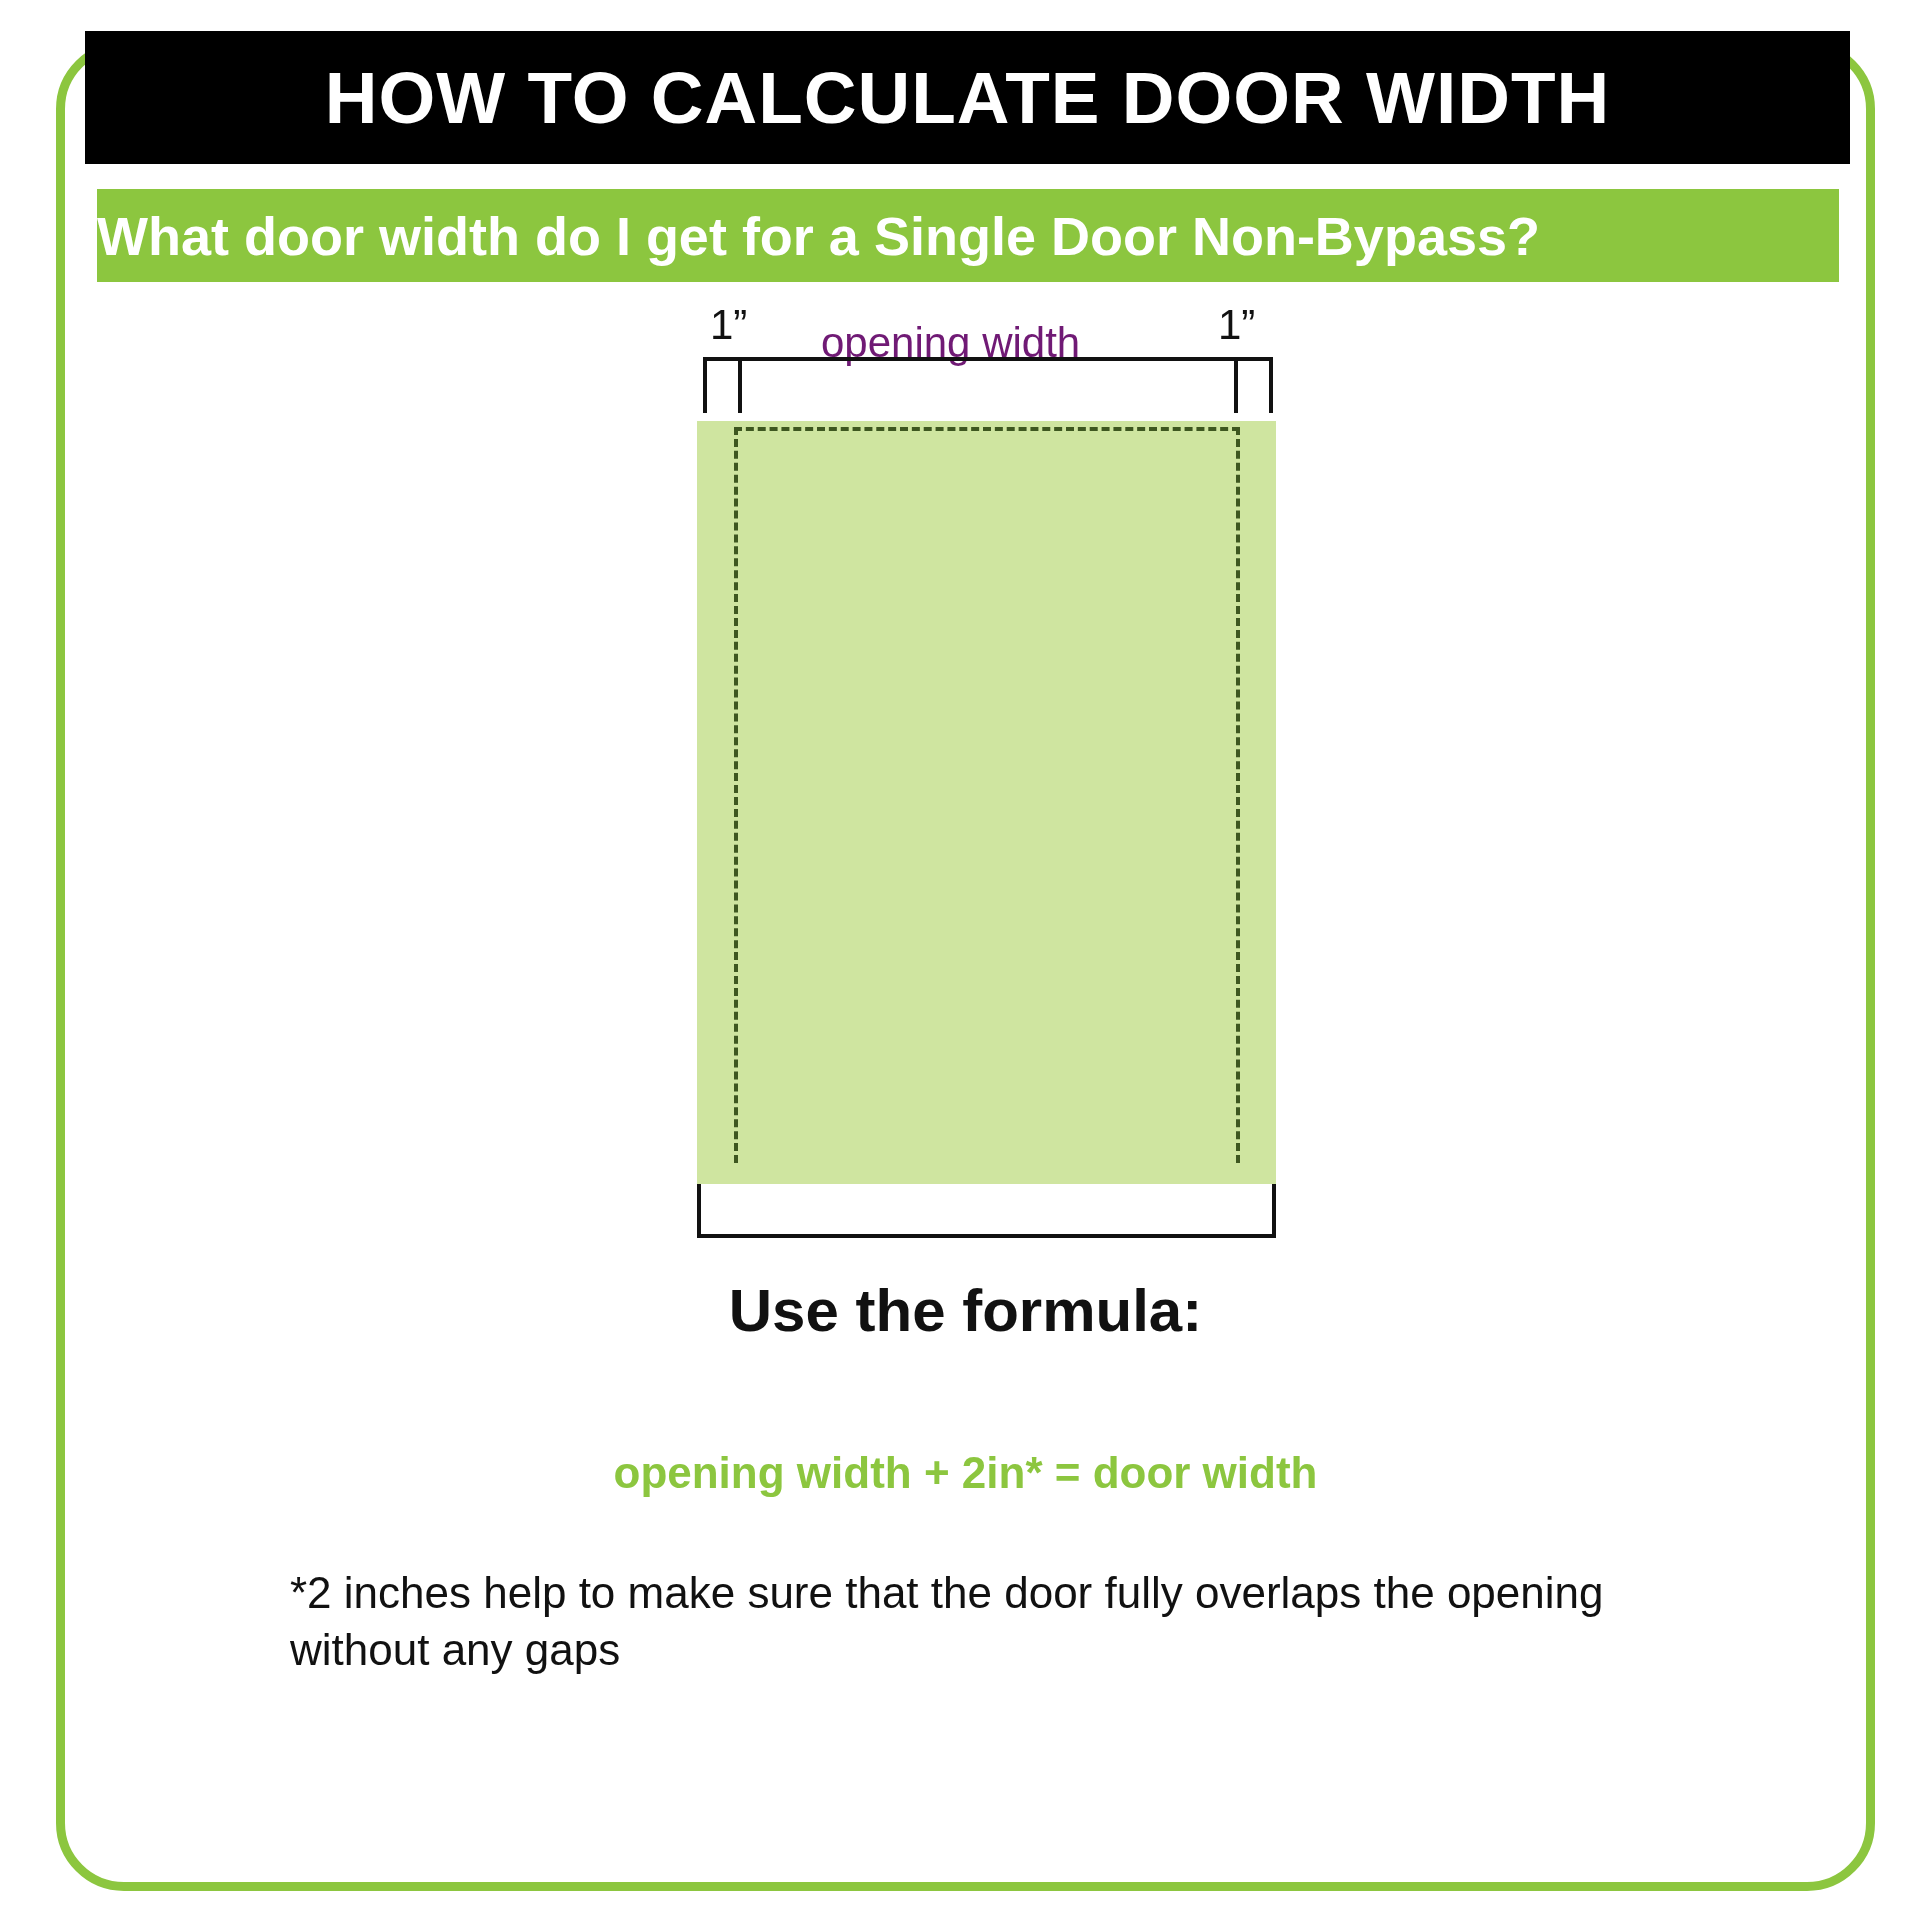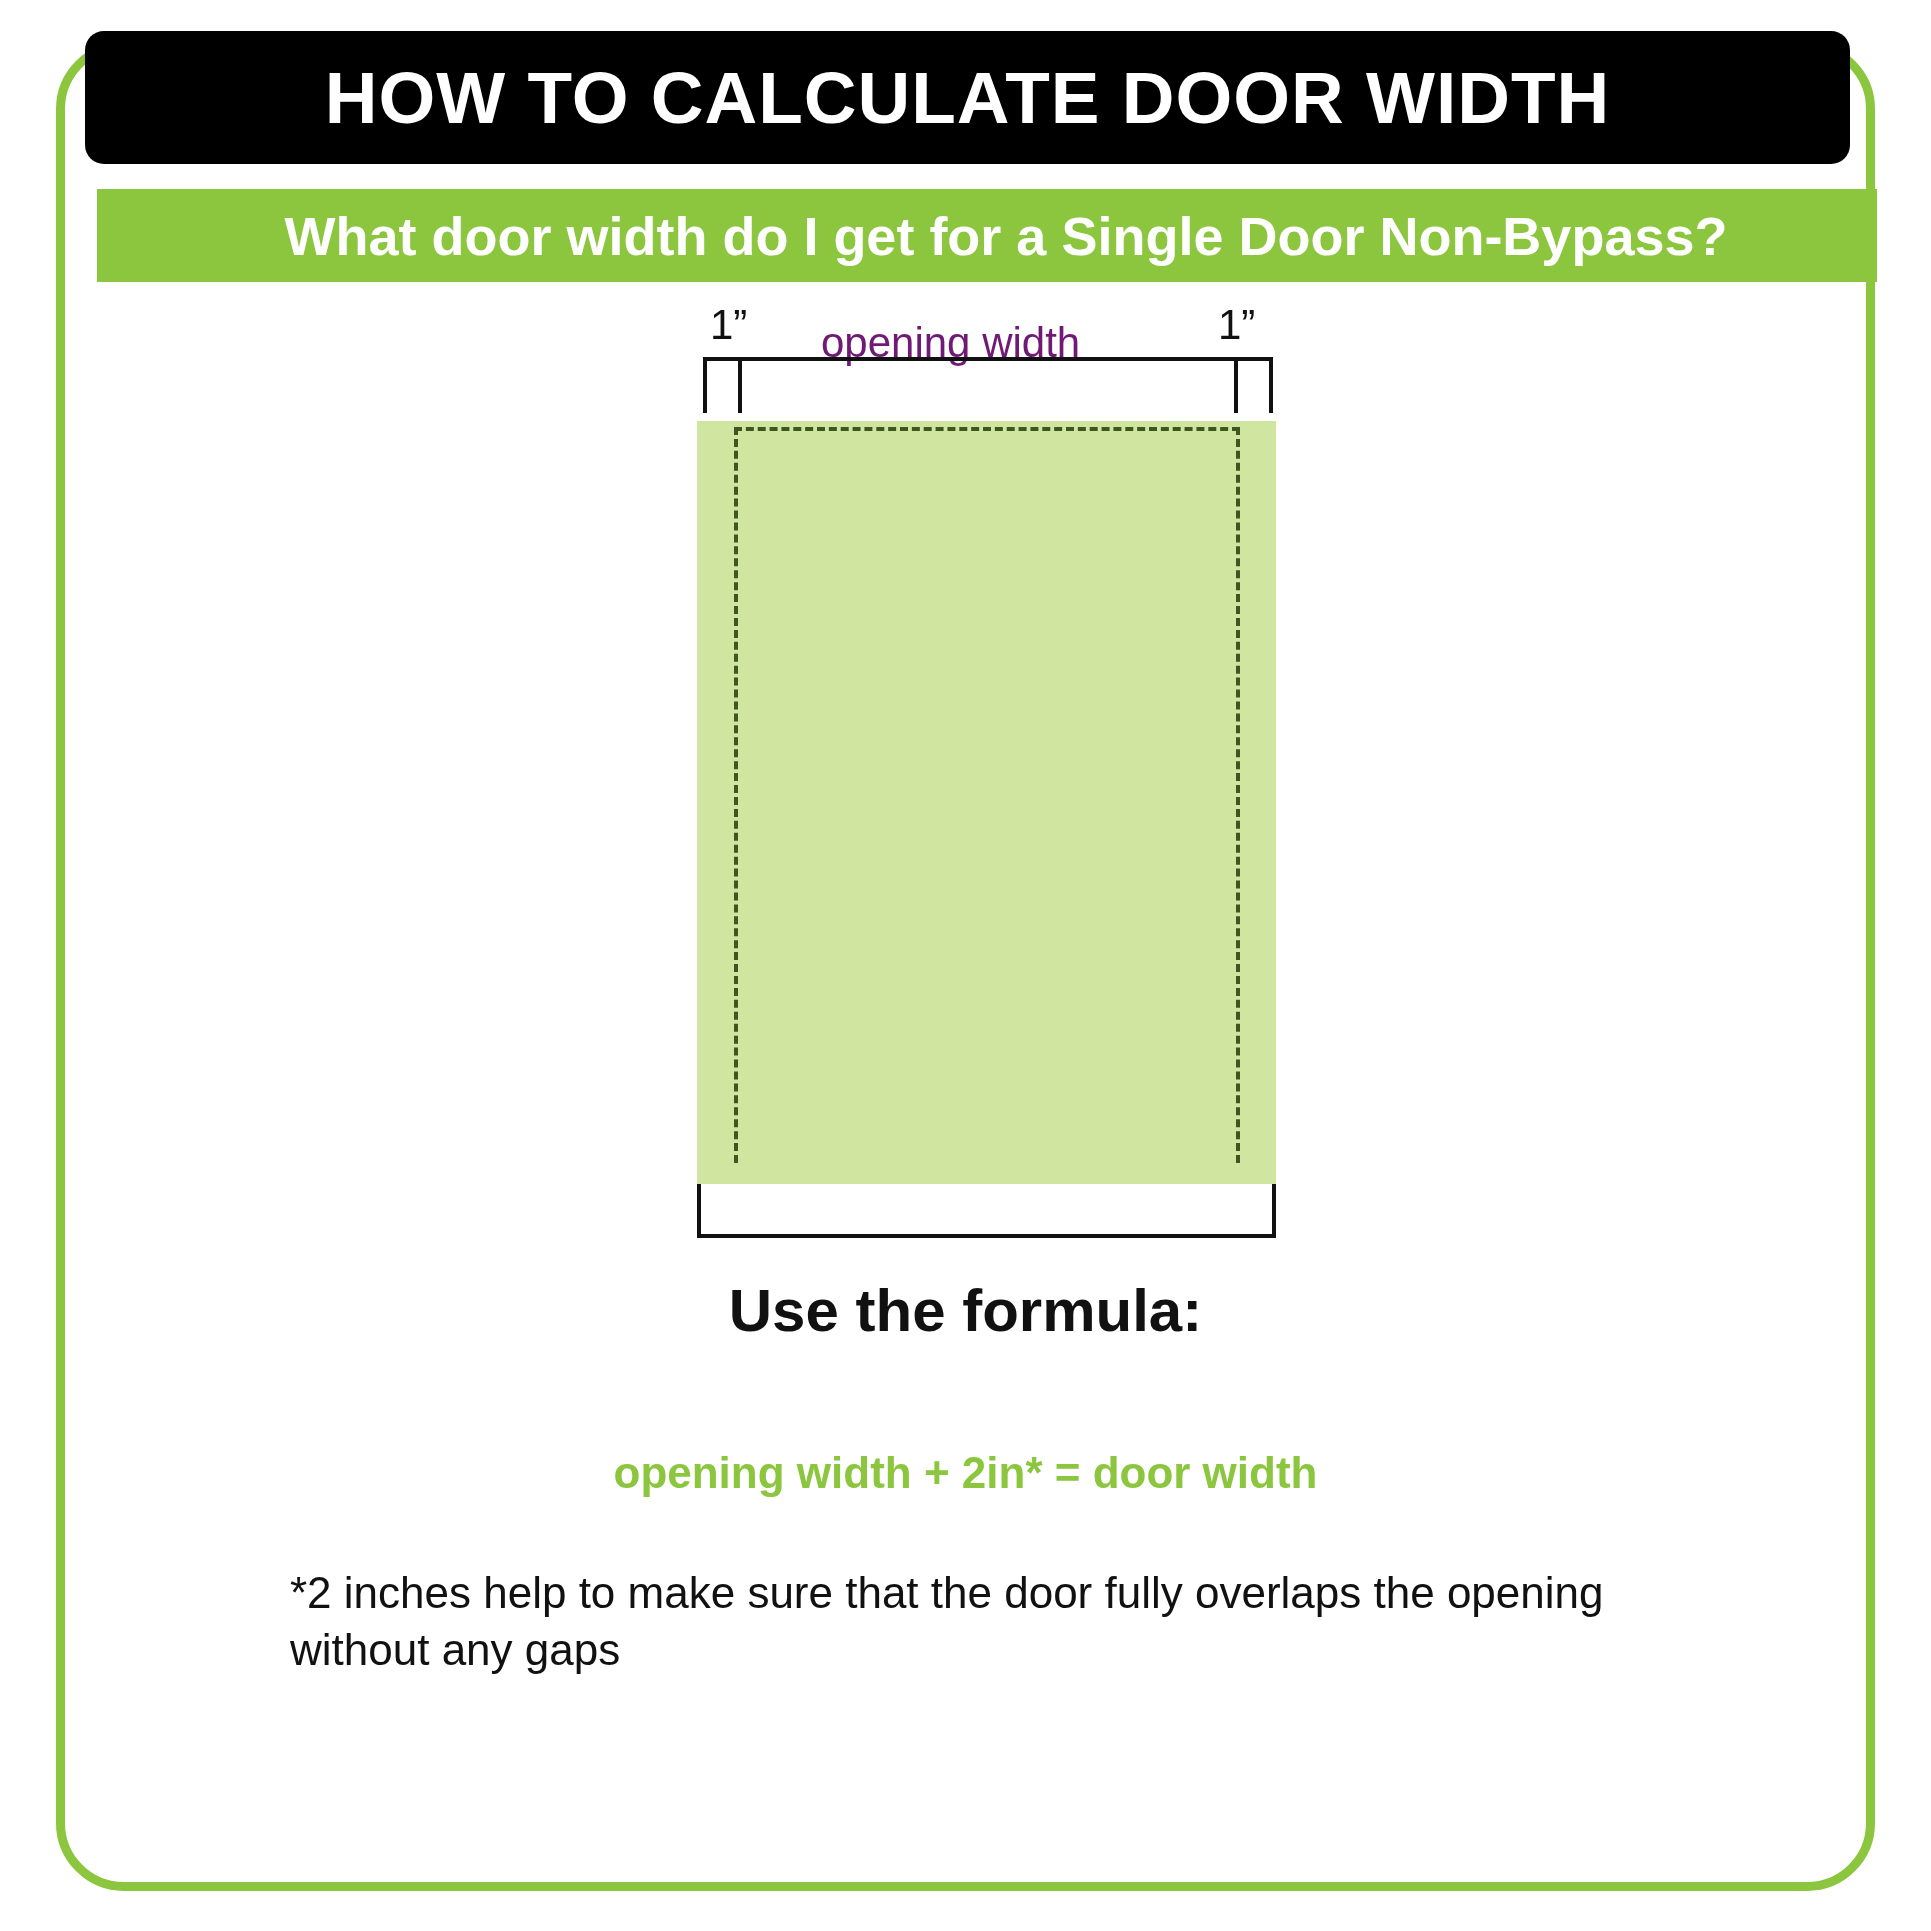--- a/index.html
+++ b/index.html
@@ -37,43 +37,40 @@
   .title-bar {
     position: absolute;
     left: 85px;
     top: 31px;
     width: 1765px;
     height: 133px;
     background: #000000;
     display: flex;
     align-items: center;
     justify-content: center;
-    border-radius: 19px;
   }
   .title-bar .title-text {
     color: #ffffff;
     font-size: 73px;
     font-weight: bold;
     letter-spacing: 1px;
     text-align: center;
     line-height: 1;
   }
 
   
   .subtitle-bar {
     position: absolute;
     left: 97px;
     top: 189px;
     width: 1742px;
     height: 93px;
     background: #8CC63F;
     display: flex;
     align-items: center;
-    justify-content: center;
-    padding-left: 38px;
   }
   .subtitle-bar .subtitle-text {
     color: #ffffff;
     font-size: 54px;
     font-weight: bold;
     text-align: center;
     line-height: 1;
   }
 
   

